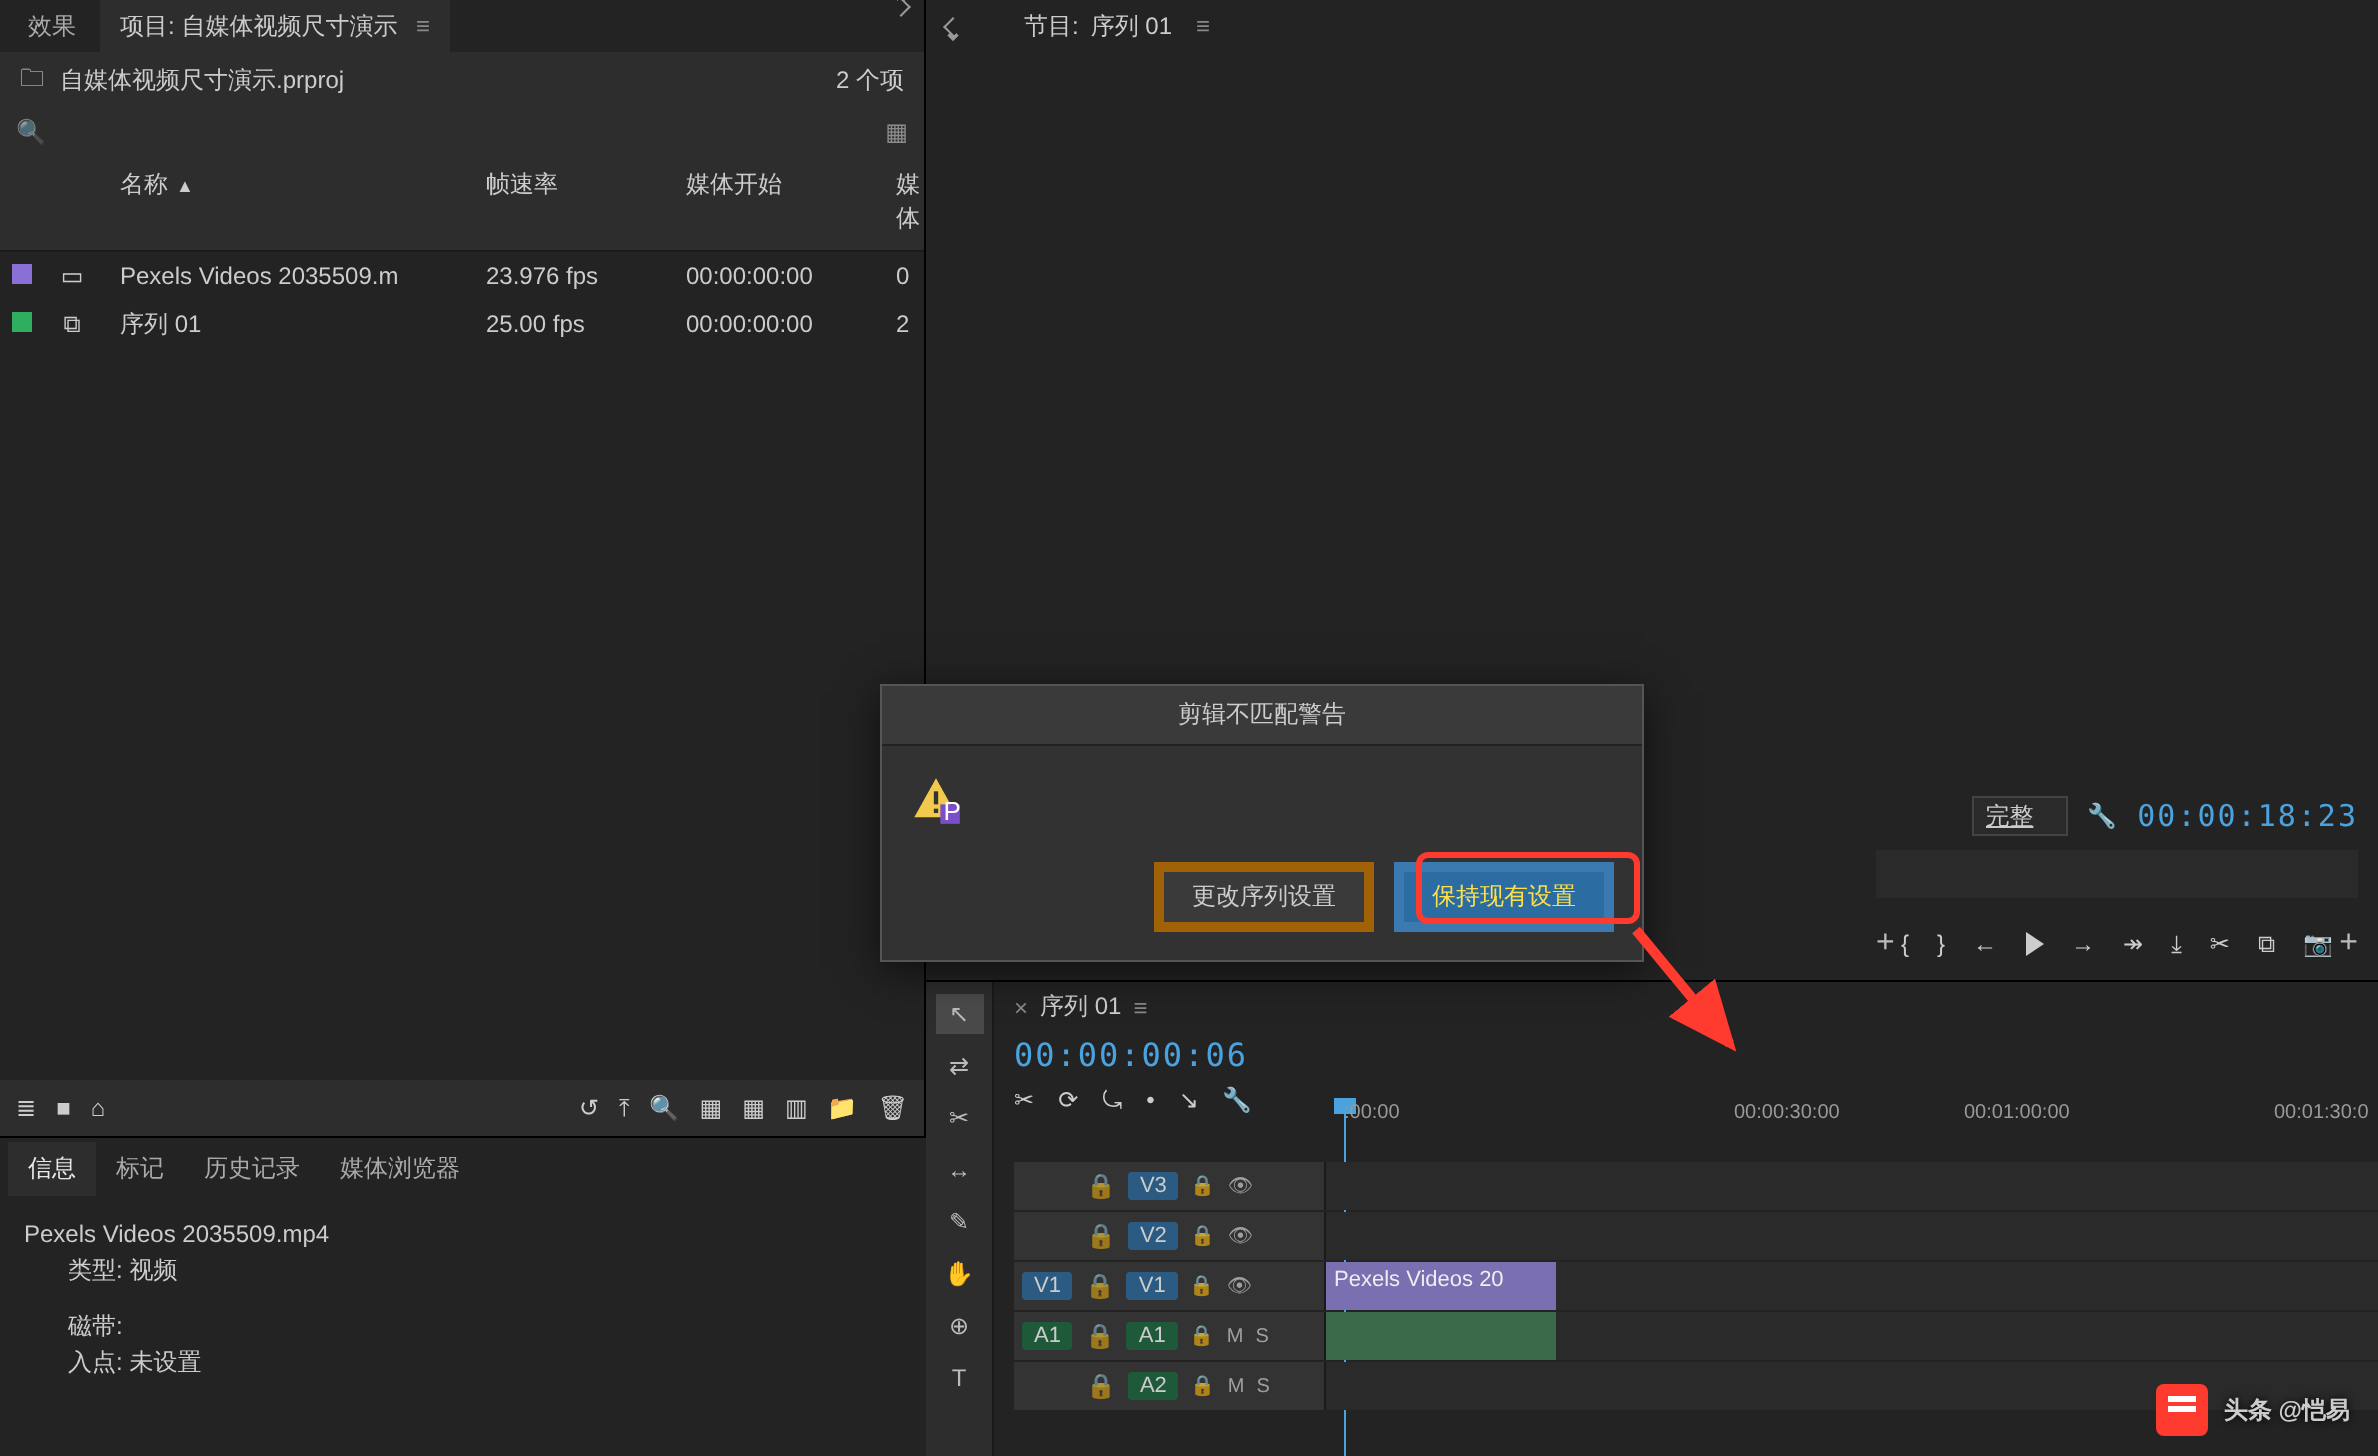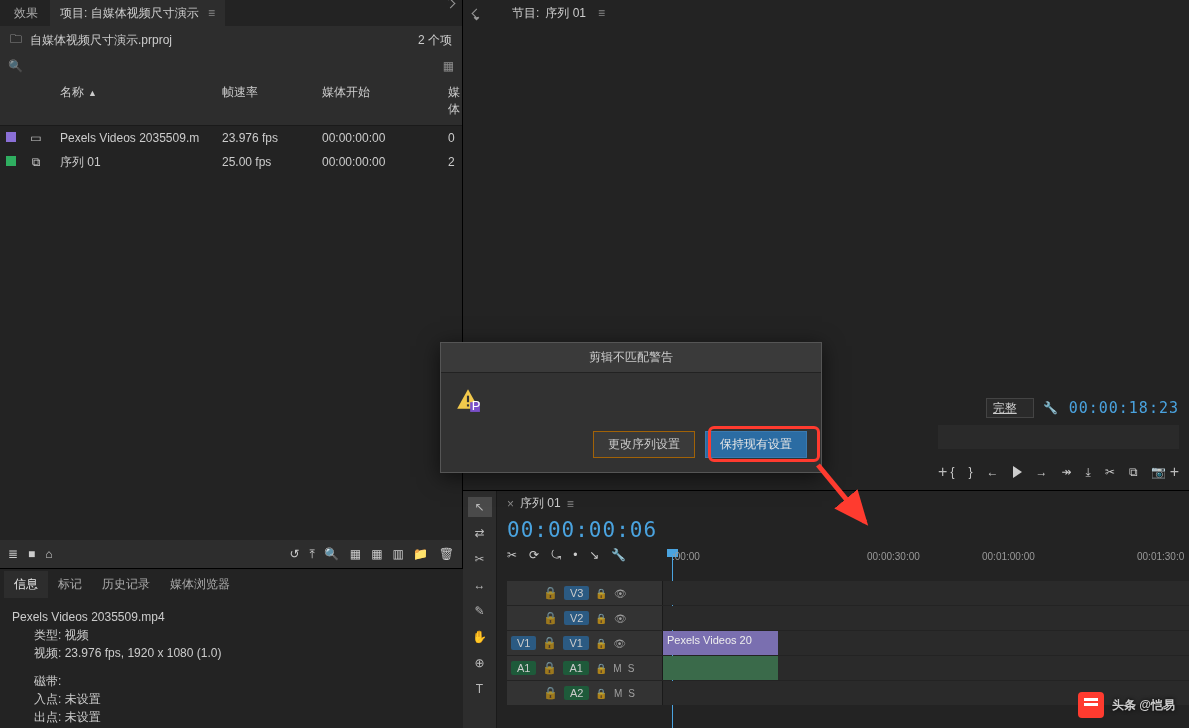--- a/index.html
+++ b/index.html
@@ -15,21 +15,21 @@
 .tl-proj .left { display:flex; align-items:center; gap:8px; }
 .tl-search { display:flex; align-items:center; padding:4px 8px; background:#2d2d2d; }
 .tl-search .sbox { flex:1; display:flex; align-items:center; }
 .tl-head { display:flex; background:#2d2d2d; border-bottom:1px solid #1a1a1a; padding:4px 0; }
 .tl-head div, .tl-row div { padding:3px 6px; }
 .c-swatch { width:18px; flex-shrink:0; }
 .c-icon { width:36px; flex-shrink:0; text-align:center; }
 .c-name { flex:1; min-width:140px; }
 .c-fps { width:100px; }
 .c-start { width:105px; }
-.c-end { width:20px; overflow:hidden;margin-left:21px; }
+.c-end { width:20px; overflow:hidden; }
 .tl-row { display:flex; align-items:center; height:24px; }
 .swatch { width:10px; height:10px; display:inline-block; }
 .tl-bottom { position:absolute; bottom:0; left:0; right:0; height:28px; background:#2d2d2d; display:flex; align-items:center; justify-content:space-between; padding:0 8px; }
 .tl-bottom .btns { display:flex; gap:10px; color:#999; }
 
 
 .bot-left { position:absolute; left:0; top:568px; width:463px; height:160px; background:#232323; border-top:1px solid #000; }
 .bl-tabs { display:flex; padding:2px 4px; }
 .bl-body { padding:8px 12px; line-height:18px; color:#ccc; }
 .bl-body .ind { padding-left:22px; }
@@ -45,21 +45,21 @@
 .tr-ctrl .grp { display:flex; gap:14px; color:#bbb; align-items:center; }
 .play-ico { width:0; height:0; border-left:9px solid #ccc; border-top:6px solid transparent; border-bottom:6px solid transparent; }
 
 
 .bot-right { position:absolute; left:463px; right:0; top:490px; bottom:0; background:#232323; border-top:1px solid #000; display:flex; }
 .br-tools { width:34px; background:#2d2d2d; border-right:1px solid #1a1a1a; display:flex; flex-direction:column; align-items:center; padding-top:6px; gap:6px; }
 .br-tools .tool { width:24px; height:20px; display:flex; align-items:center; justify-content:center; color:#bbb; cursor:pointer; }
 .br-tools .tool.active { background:#4a4a4a; }
 .br-main { flex:1; position:relative; }
 .br-tab { display:flex; align-items:center; padding:4px 10px; gap:6px; }
-.br-tc { padding:2px 10px; font-family:monospace; font-size:21px; color:#4aa3df; letter-spacing:1px; }
+.br-tc { padding:2px 10px; font-family:monospace; font-size:16px; color:#4aa3df; letter-spacing:1px; }
 .br-icons { display:flex; gap:12px; padding:4px 10px; color:#4aa; align-items:center; }
 .br-tracks { position:absolute; left:10px; right:0; top:90px; bottom:0; }
 .trk { display:flex; align-items:center; height:24px; margin-bottom:1px; }
 .trk .hd { width:155px; display:flex; align-items:center; gap:6px; background:#333; height:100%; padding:0 4px; }
 .trk .hd .lab { background:#2b5a82; padding:1px 6px; border-radius:2px; font-size:11px; }
 .trk .hd .lab.a { background:#1e5a3a; }
 .trk .lane { flex:1; background:#2a2a2a; height:100%; position:relative; border-left:1px solid #1a1a1a; }
 .clip { position:absolute; left:0; top:0; bottom:0; width:115px; background:#7a6fb0; color:#eee; font-size:11px; padding:3px 4px; overflow:hidden; }
 .clip.a { background:#3a6a4a; }
 .br-ruler { position:absolute; left:175px; right:0; top:60px; height:26px; }
@@ -69,22 +69,22 @@
 
 
 .dialog { position:absolute; left:440px; top:342px; width:382px; background:#323232; border:1px solid #555; box-shadow:0 4px 20px rgba(0,0,0,.6); }
 .dlg-title { text-align:center; padding:6px; background:#3a3a3a; border-bottom:1px solid #222; }
 .dlg-body { padding:14px 14px 10px 14px; display:flex; gap:12px; }
 .dlg-warn { width:26px; height:26px; position:relative; flex-shrink:0; }
 .dlg-warn svg { width:26px; height:26px; }
 .dlg-msg { flex:1; line-height:18px; }
 .dlg-chk { display:flex; align-items:center; gap:6px; margin-top:8px; }
 .dlg-btns { display:flex; justify-content:flex-end; gap:10px; padding:8px 14px 14px; }
-.dlg-btn { padding:4px 14px; background:#3a3a3a; border:1px solid #a16207; cursor:pointer; }
-.dlg-btn.primary { background:#2b6ca3; border-color:#3a7ab0; color:#e5e5e5; }
+.dlg-btn { padding:4px 14px; background:#3a3a3a; border:5px solid #a16207; cursor:pointer; }
+.dlg-btn.primary { background:#2b6ca3; border-color:#3a7ab0; color:#fde047; }
 .highlight-box { position:absolute; left:708px; top:426px; width:112px; height:36px; border:3px solid #ff3b2f; border-radius:6px; pointer-events:none; }
 .arrow { position:absolute; left:810px; top:457px; pointer-events:none; }
 
 
 .wm { position:absolute; right:14px; bottom:10px; display:flex; align-items:center; gap:8px; color:#fff; font-size:20px; font-weight:bold; text-shadow:0 0 4px #000;margin-top:28px; }
 .wm .logo { width:26px; height:26px; background:#ff3b2f; border-radius:4px; position:relative; }
 .wm .logo:after { content:""; position:absolute; left:6px; top:11px; width:14px; height:3px; background:#fff; box-shadow:0 -5px 0 #fff; }
 
 .chev { width:7px; height:7px; border-right:1.5px solid #999; border-bottom:1.5px solid #999; display:inline-block; transform:rotate(-45deg); }
 .chev.dbl { box-shadow:3px -3px 0 -1.5px #999; }
@@ -165,25 +165,23 @@
 <div class="bot-left">
   <div class="bl-tabs" id="info-tabs">
       <div class="tab active">信息</div>
       <div class="tab">标记</div>
       <div class="tab">历史记录</div>
       <div class="tab">媒体浏览器</div>
     </div>
   <div class="bl-body">
     <div>Pexels Videos 2035509.mp4</div>
     <div class="ind"><span>类型:</span> <span>视频</span></div>
-    <div class="ind"><span>视频:</span> <span>23.976 fps, 1920 x 1080 (1.0)</span></div>
     <div style="height:10px"></div>
     <div class="ind"><span>磁带:</span></div>
     <div class="ind"><span>入点:</span> <span>未设置</span></div>
-    <div class="ind"><span>出点:</span> <span>未设置</span></div>
     <div> </div>
   </div>
 </div>
 
 <div class="top-right">
   <div class="tr-tabs">
     <span class="chev dbl" style="transform:rotate(135deg)"></span>
     <span style="width:20px"></span>
     <span>节目:</span>
     <span>序列 01</span>

